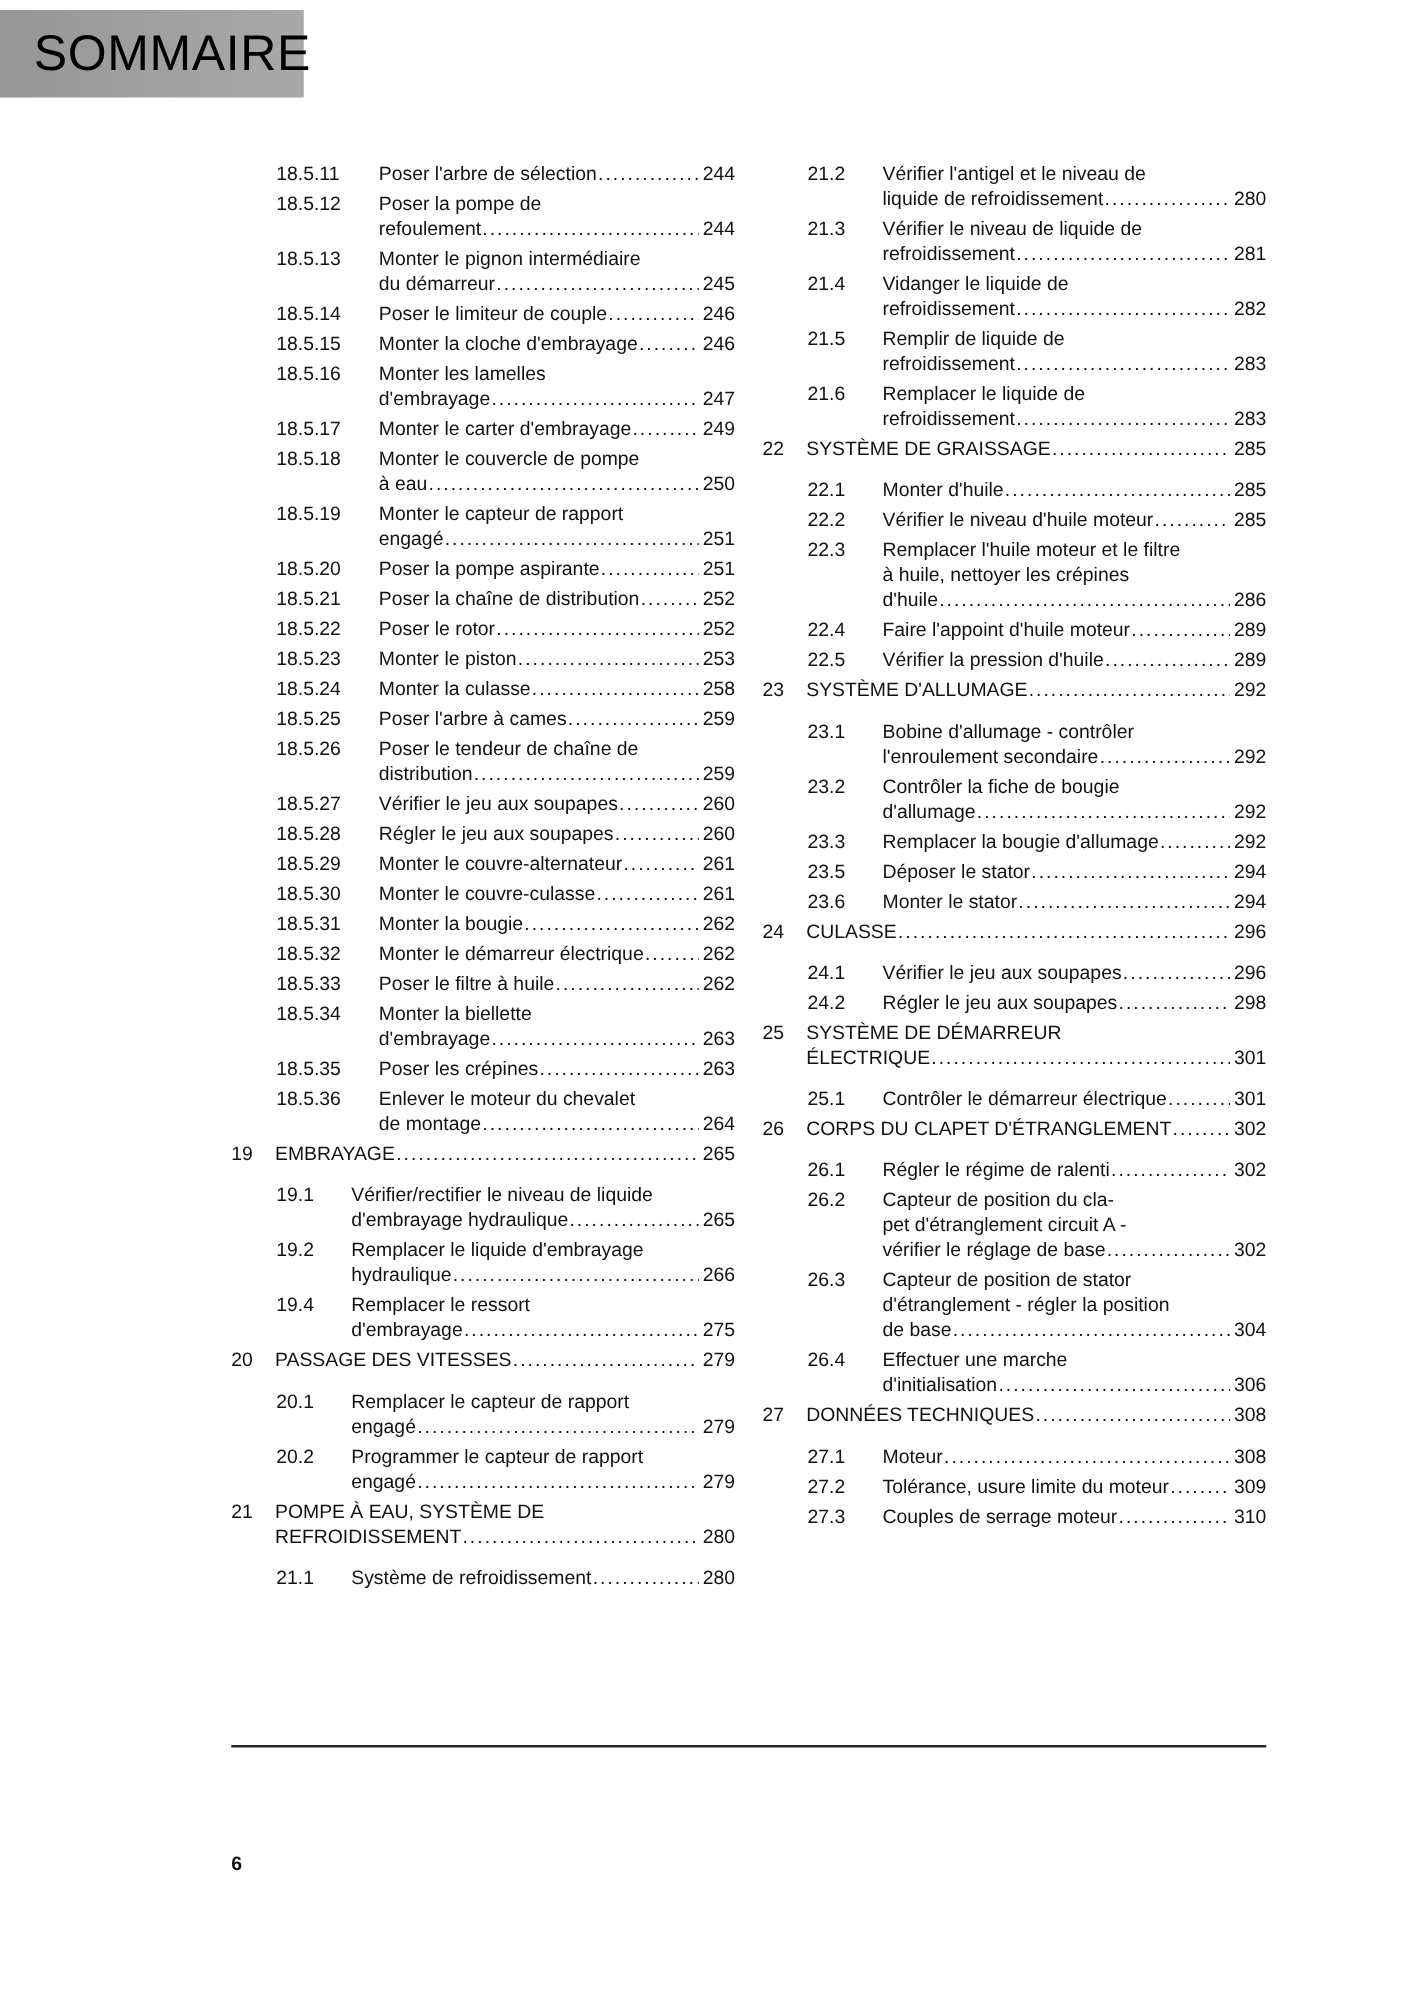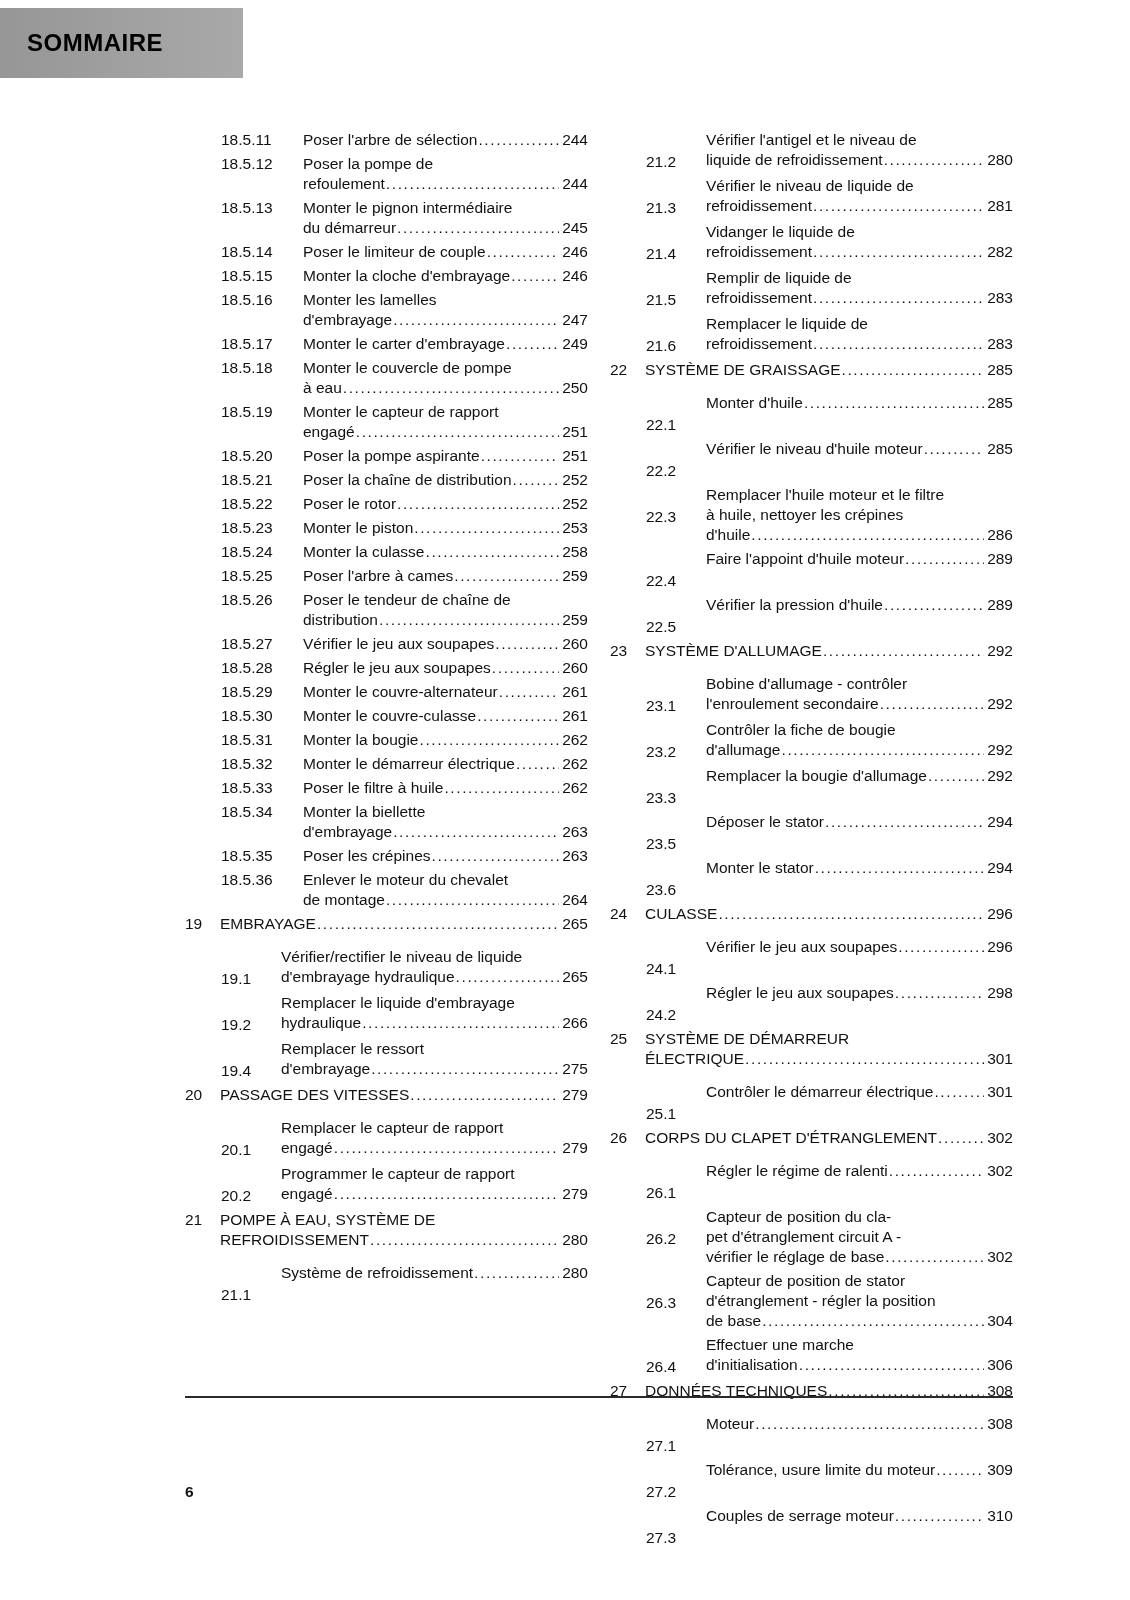--- a/index.html
+++ b/index.html
@@ -13,22 +13,22 @@
   }
   .banner {
     position: absolute;
     top: 8px; left: 0;
     width: 243px; height: 70px;
     display: flex; align-items: center;
     padding-left: 27px;
     background: linear-gradient(90deg, #969696, #a9a9a9);
   }
   .banner h1 {
-    font-size: 24px;
-    font-weight: bold;
+    font-size: 40px;
+    font-weight: normal;
     letter-spacing: 0.5px;
     color: #000000;
   }
   .content {
     position: absolute;
     top: 130px; left: 185px;
     width: 828px;
     display: flex;
     gap: 22px;
   }
@@ -37,21 +37,21 @@
     display: flex;
     font-size: 15.5px;
     line-height: 20px;
     margin-bottom: 4px;
   }
   .entry .num { flex-shrink: 0; }
   .entry .body { flex: 1 1 auto; min-width: 0; }
   .l1 { margin-bottom: 13px; }
   .l1 .num { width: 35px; }
   .l2 { padding-left: 36px; }
-  .l2 .num { width: 60px; margin-top: 22px; }
+  .l2 .num { width: 60px; }
   .l3 { padding-left: 36px; }
   .l3 .num { width: 82px; }
   .tline.last { display: flex; align-items: baseline; }
   .ttext { flex-shrink: 0; }
   .dots {
     flex: 1 1 auto;
     overflow: hidden;
     white-space: nowrap;
     min-width: 10px;
     margin: 0 3px 0 1px;

